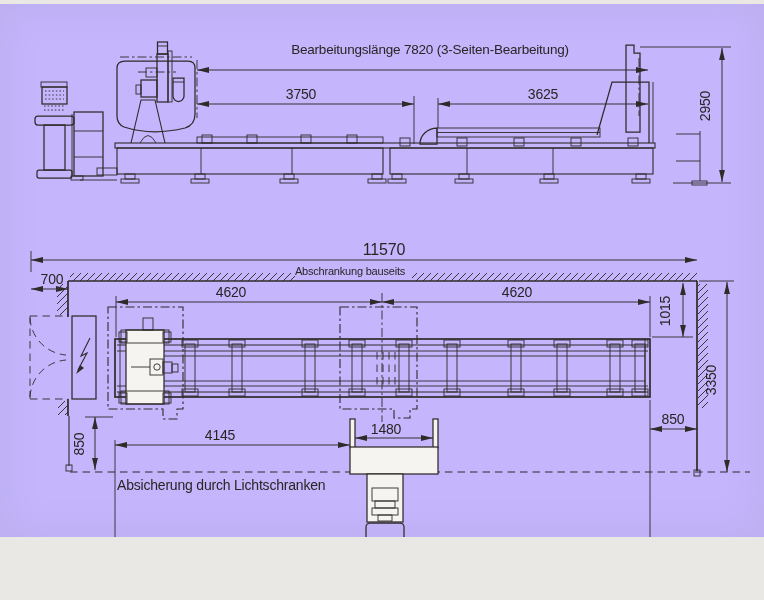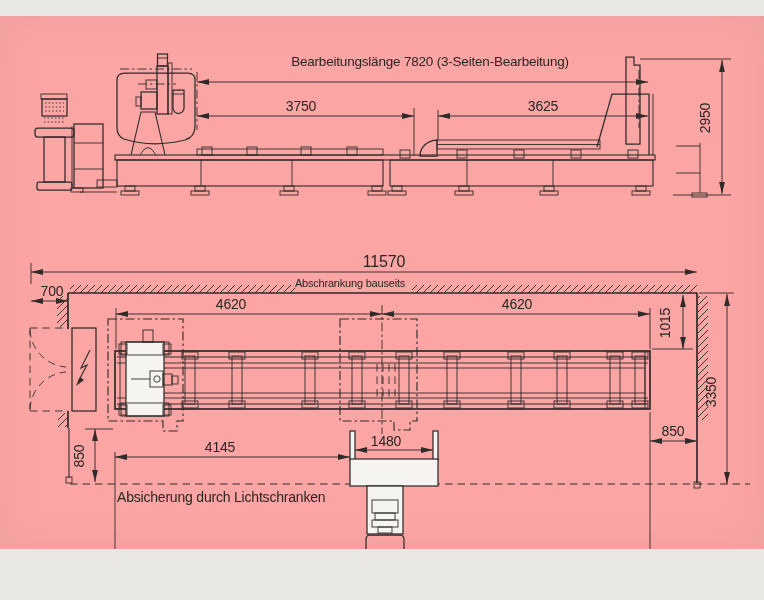--- a/index.html
+++ b/index.html
@@ -1,18 +1,18 @@
 <!DOCTYPE html>
 <html><head>
 <meta charset="utf-8">
 <style>
   html,body{margin:0;padding:0;background:#e9e8e5;}
   .sheet{
-    width:764px;height:533px;position:relative;margin:16px auto;
-    background:#fca5a5;
+    width:764px;height:533px;position:relative;margin:4px auto;
+    background:#c4b5fd;
     box-shadow:inset 0 0 40px rgba(120,115,105,.12);
     overflow:hidden;
   }
   svg{display:block}
   .ln{stroke:#2e2b28;fill:none;stroke-width:1.25;stroke-linecap:butt;stroke-linejoin:miter}
   .thin{stroke-width:0.9}
   .med{stroke-width:1.1}
   .thick{stroke-width:1.7}
   .dim{stroke-width:0.95}
   .dd{stroke-dasharray:9 3 2.5 3}

